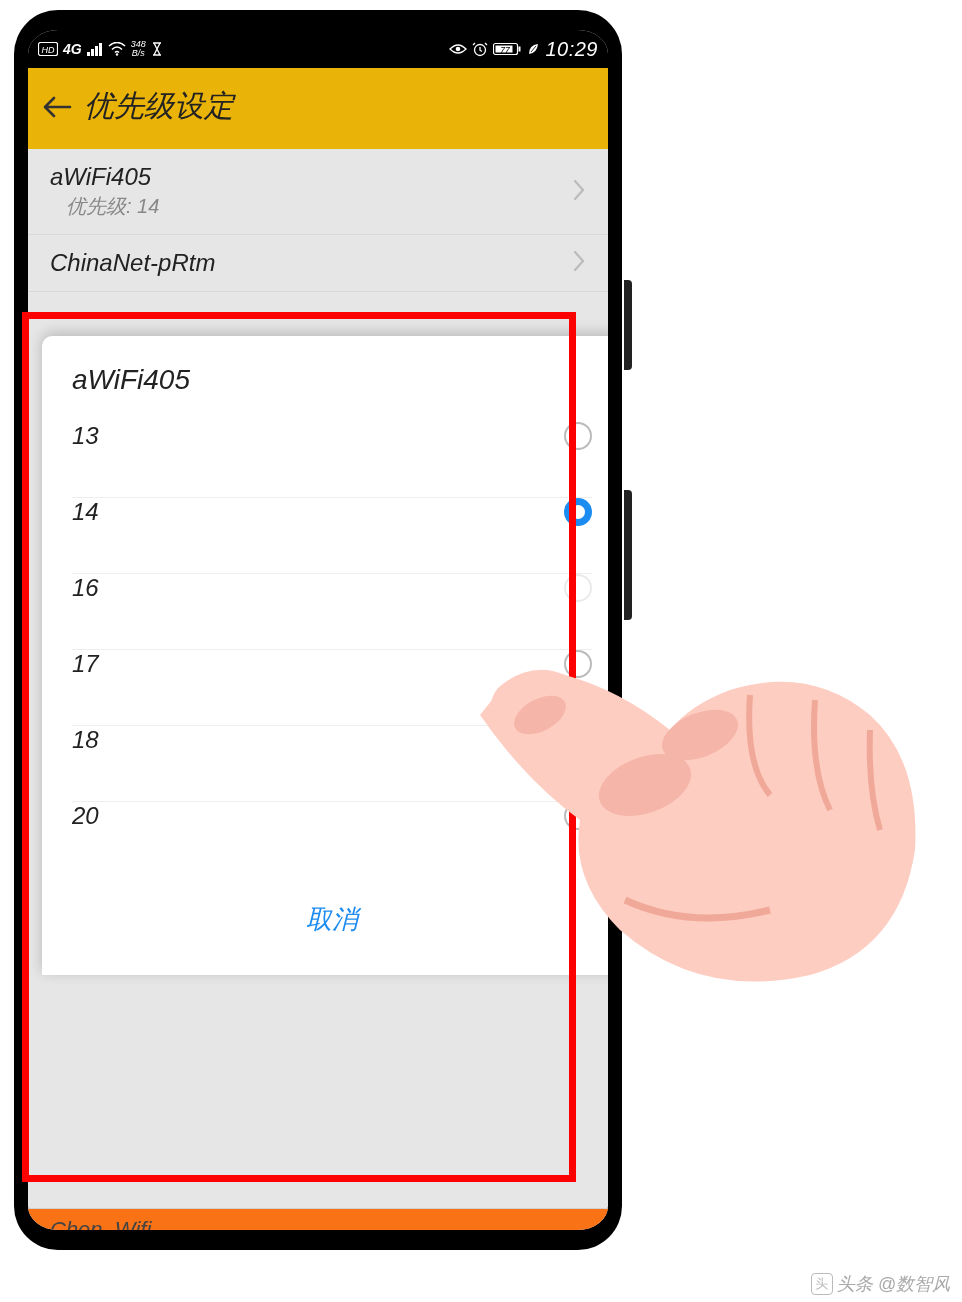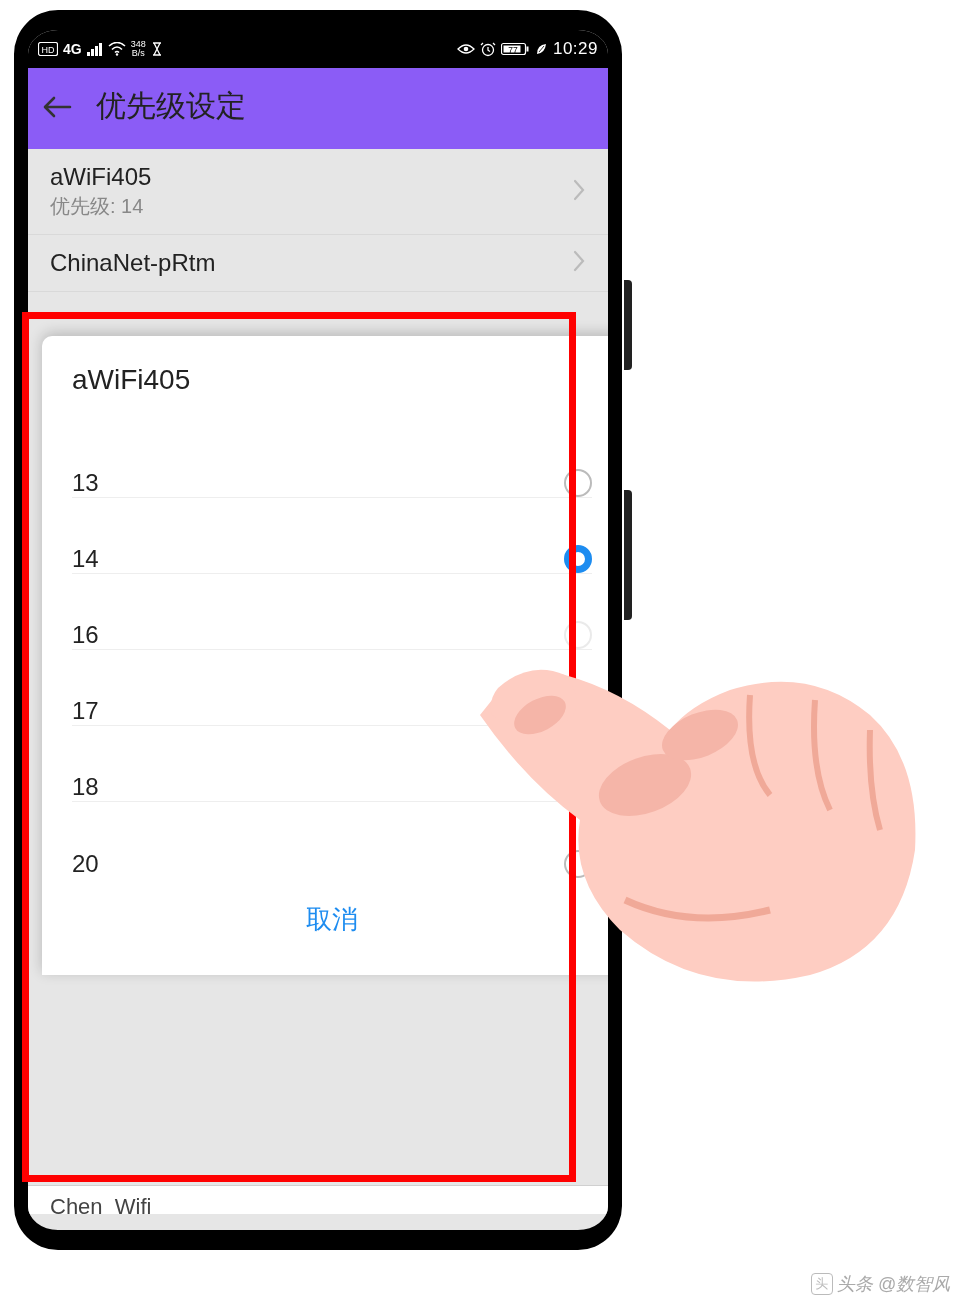--- a/index.html
+++ b/index.html
@@ -15,54 +15,55 @@
       left: 14px;
       top: 10px;
       width: 608px;
       height: 1240px;
       border: 14px solid #000;
       border-top-width: 20px;
       border-bottom-width: 20px;
       border-radius: 44px;
       background: #e6e6e6;
       overflow: hidden;
+      font-style: italic;
     }
     .side-button-1 { position:absolute; left:624px; top:280px; width:8px; height:90px; background:#222; border-radius:0 4px 4px 0; }
     .side-button-2 { position:absolute; left:624px; top:490px; width:8px; height:130px; background:#222; border-radius:0 4px 4px 0; }
     .status-bar {
       height: 38px;
       background: #000;
       color: #fff;
       display: flex;
       align-items: center;
       justify-content: space-between;
       padding: 0 10px;
       font-size: 15px;
     }
     .status-left, .status-right { display:flex; align-items:center; gap:5px; }
     .status-left .icon, .status-right .icon { display:inline-flex; align-items:center; }
-    .status-right .time { font-size:17px; letter-spacing:0.5px; }
+    .status-right .time { font-size:20px; letter-spacing:0.5px; }
     .header {
       display: flex;
       align-items: center;
       padding: 18px 14px 22px 14px;
-      gap: 24px;
-      background: #8b5cf6;
+      gap: 12px;
+      background: #eab308;
     }
     .back-arrow { width:30px; height:30px; display:flex; align-items:center; justify-content:center; }
     .header-title { font-size: 30px; color: #222; font-weight: 500; }
     .wifi-list { background:#e6e6e6; }
     .wifi-item {
       padding: 14px 22px 14px 22px;
       border-bottom: 1px solid #d9d9d9;
       display:flex; align-items:center; justify-content:space-between;
     }
     .wifi-info { display:flex; flex-direction:column; gap:2px; }
     .wifi-name { font-size:24px; color:#222; }
-    .wifi-sub { font-size:20px; color:#888; }
+    .wifi-sub { font-size:20px; color:#888;margin-left:16px; }
     .chevron { color:#bbb; }
     .dialog-highlight {
       position:absolute;
       left: 22px;
       top: 312px;
       width: 554px;
       height: 870px;
       border: 7px solid #f00;
       z-index: 30;
       pointer-events:none;
@@ -81,21 +82,21 @@
     }
     .dialog-title {
       font-size: 28px;
       font-weight: 500;
       color:#222;
       padding: 22px 30px 26px 30px;
     }
     .options { padding: 0 30px; }
     .option-row {
       display:flex;
-      align-items:flex-end;
+      align-items:flex-start;
       justify-content:space-between;
       height: 76px;
       border-bottom: 1px solid #eee;
     }
     .option-row:last-child { border-bottom:none; }
     .option-label { font-size:24px; color:#222; }
     .radio {
       width:28px; height:28px;
       border: 2px solid #bbb;
       border-radius:50%;
@@ -104,26 +105,26 @@
     }
     .radio.selected { border-color:#1d8cf0; border-width:7px; }
     .cancel-btn {
       text-align:center;
       padding: 24px 0 38px 0;
       font-size:26px;
       color:#1d8cf0;
       font-weight:500;
     }
     .partial-row {
-      position:absolute; bottom:16px; left:0; right:0;
+      position:absolute; bottom:0; left:0; right:0;
       padding: 8px 22px 0 22px;
       font-size:22px; color:#444;
-      background:#ffffff;
+      background:#f97316;
       border-top:1px solid #d0d0d0;
-      height: 29px; overflow:hidden;
+      height: 22px; overflow:hidden;
     }
     
     .hand {
       position:absolute;
       left: 470px;
       top: 620px;
       width: 460px;
       height: 380px;
       z-index: 40;
     }

